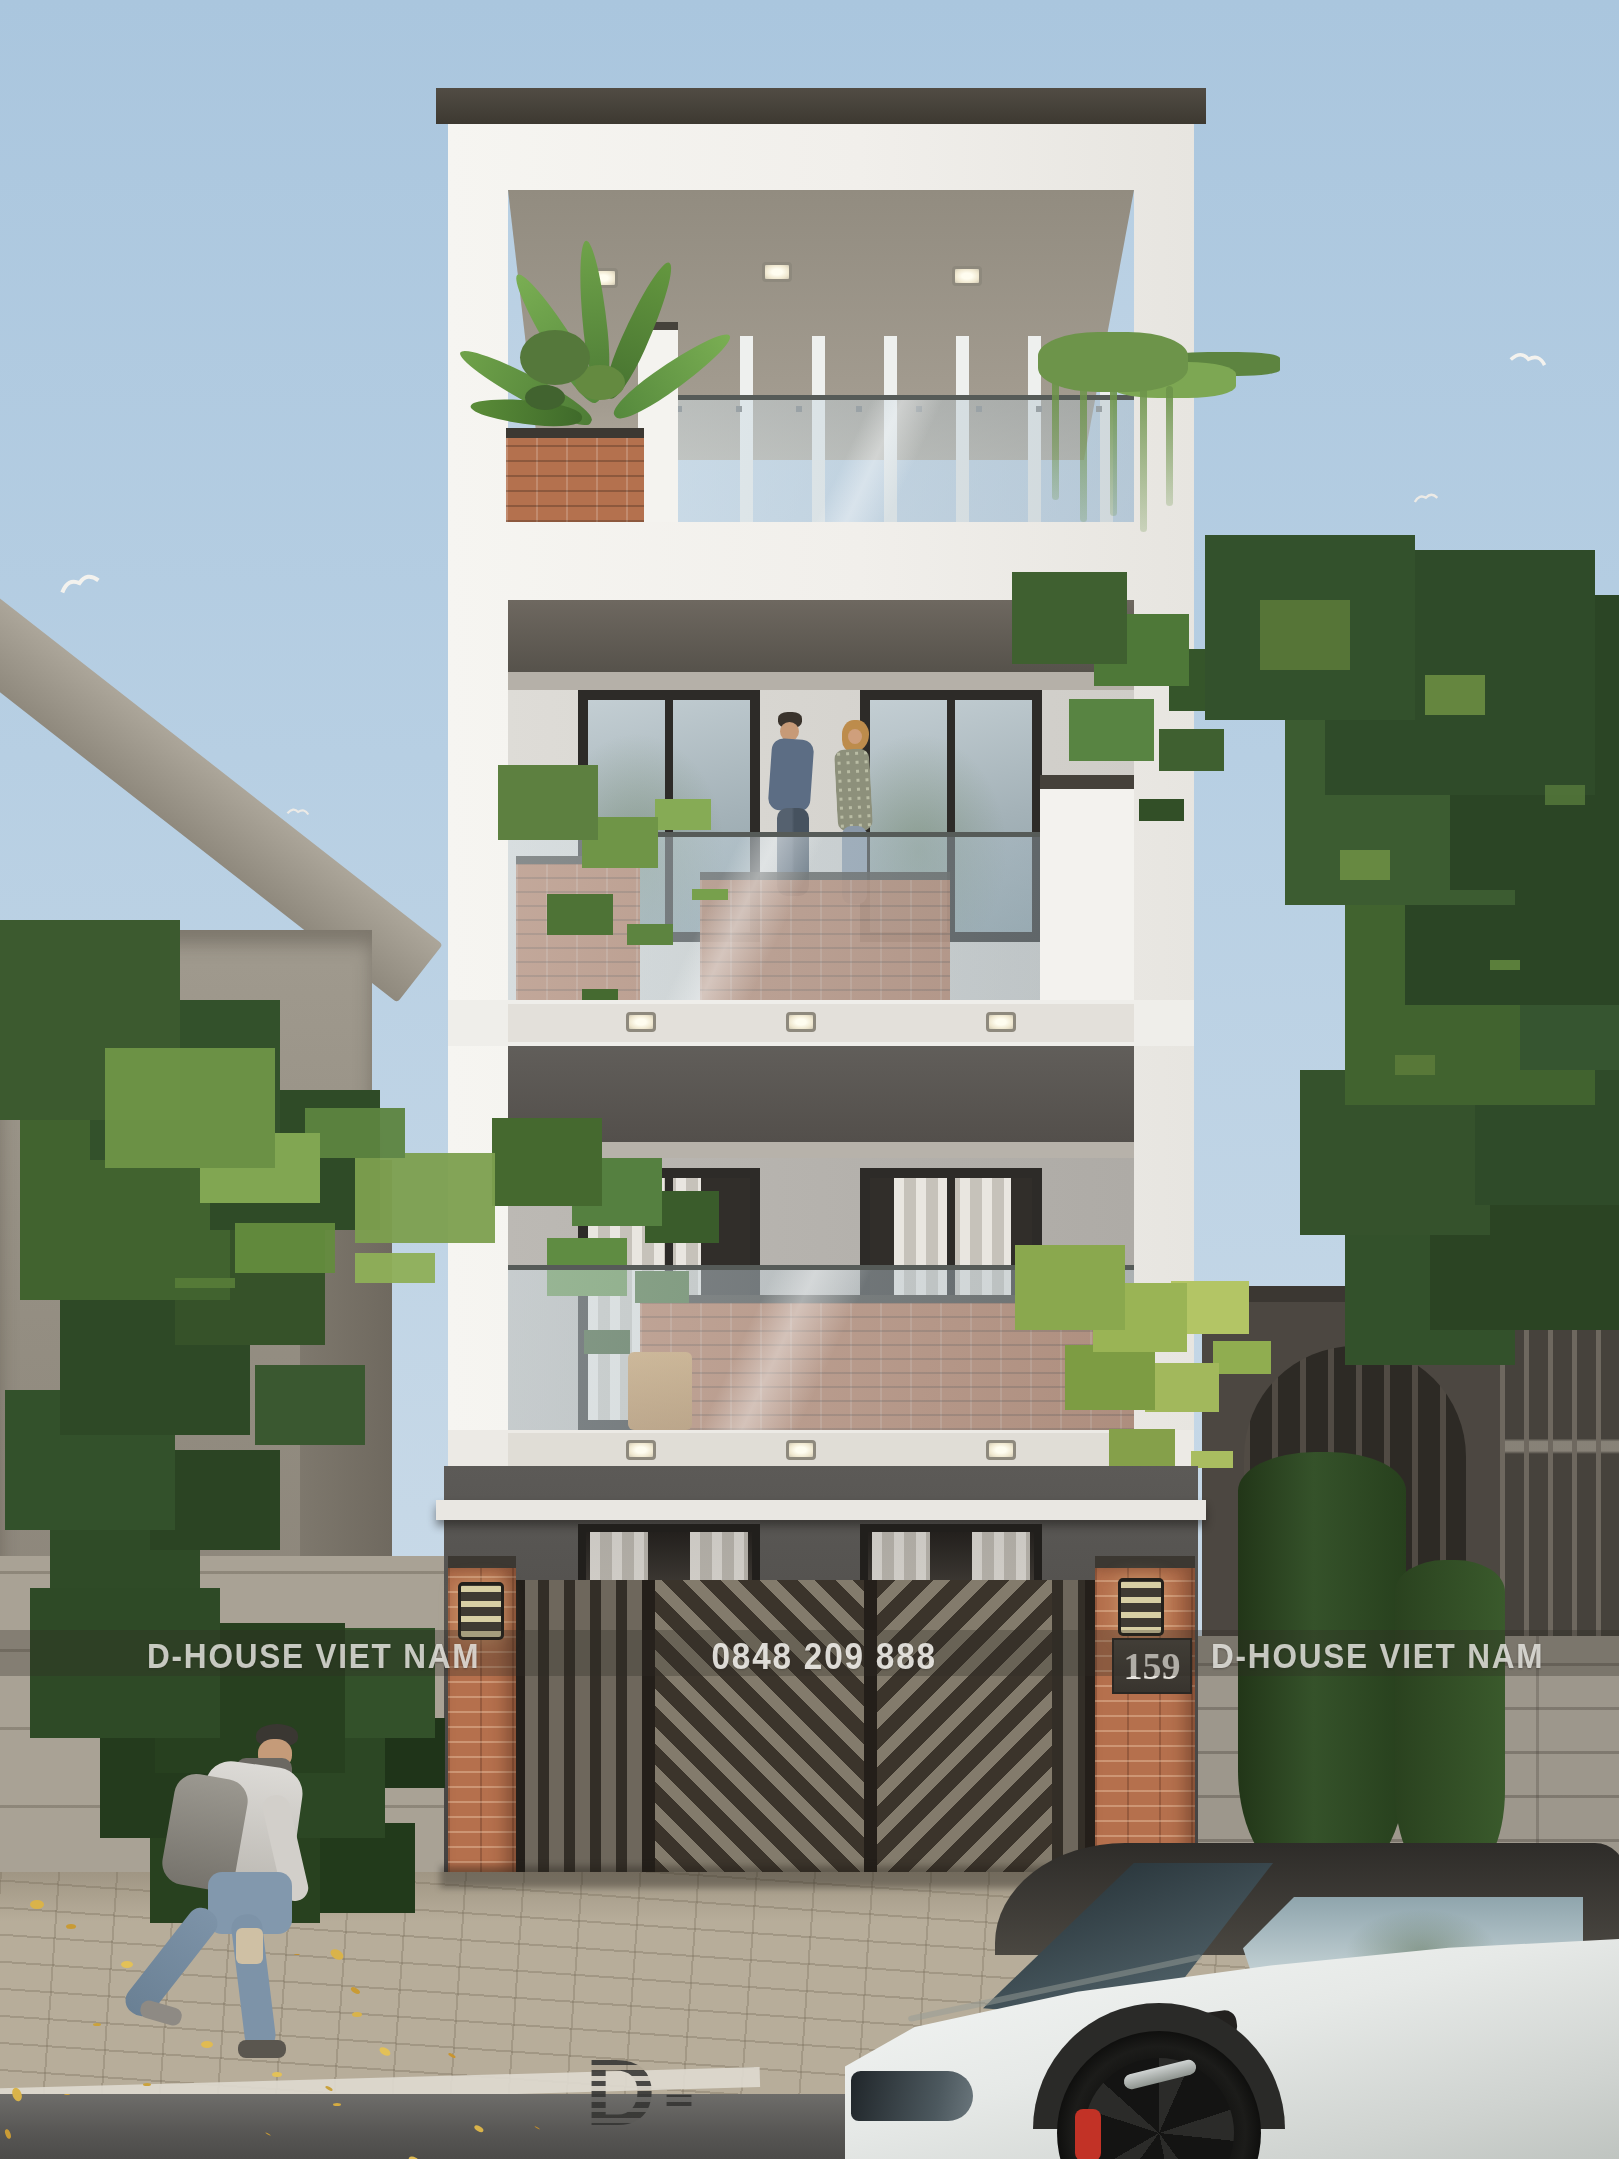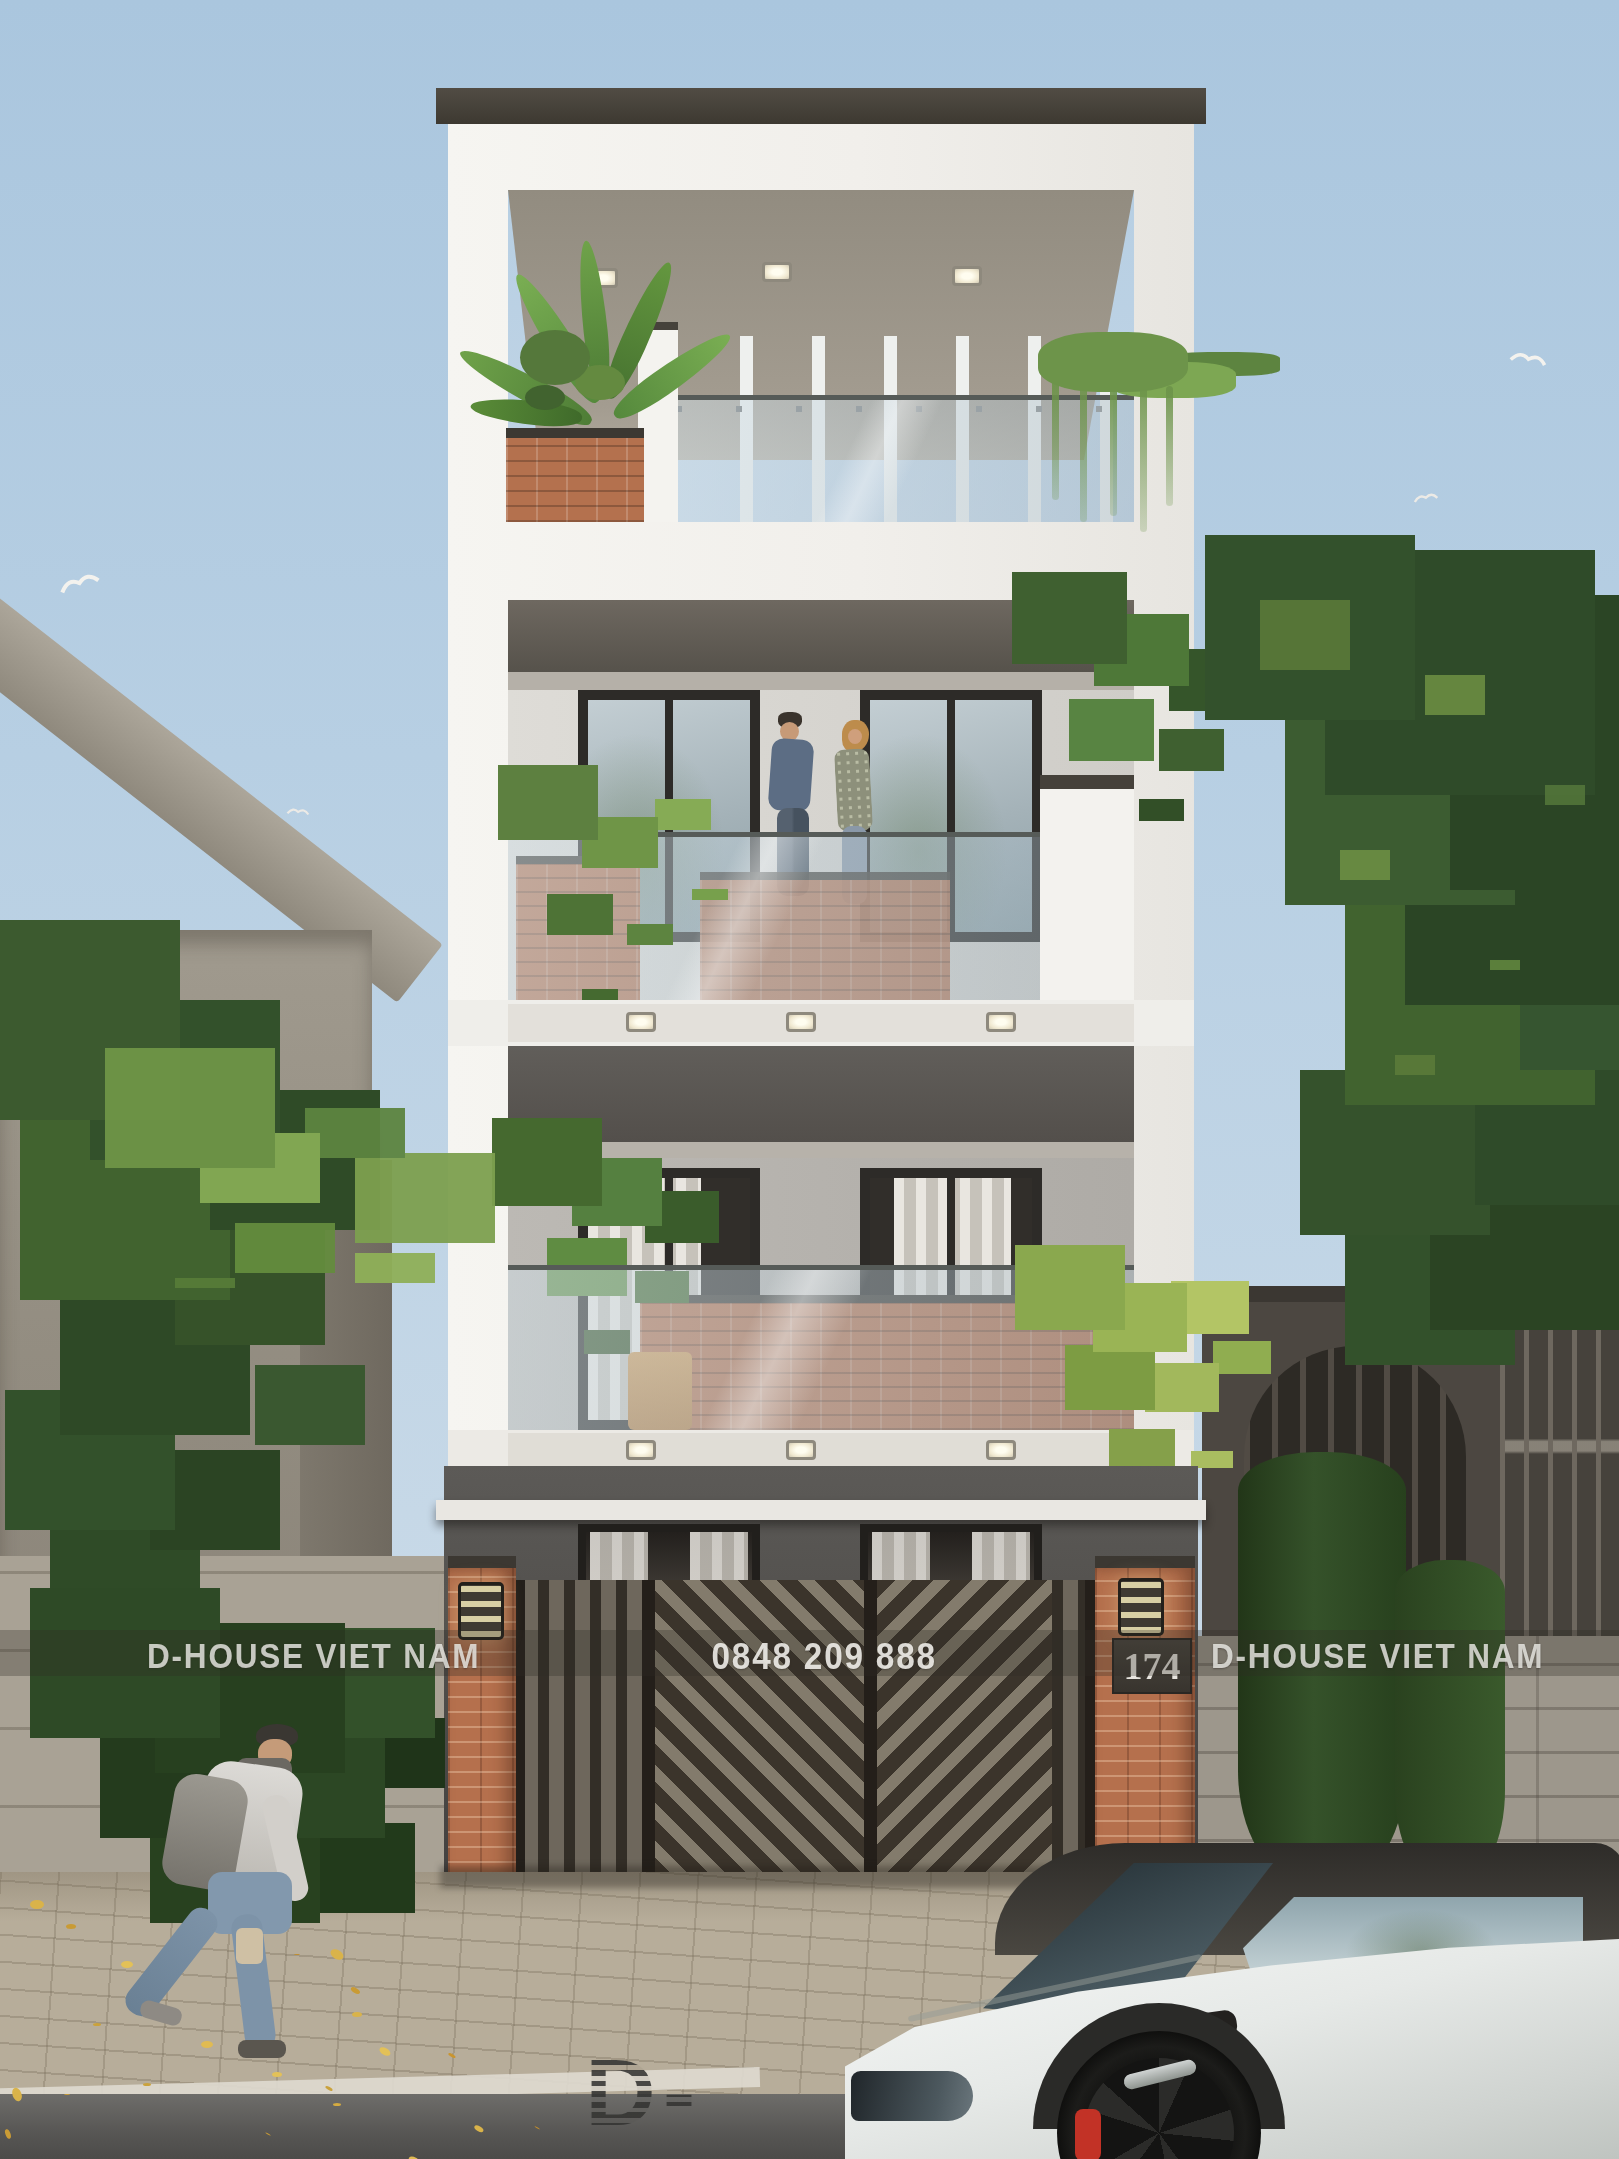--- a/index.html
+++ b/index.html
@@ -327,21 +327,21 @@
     <div class="gpost" style="left:130px;"></div>
     <div class="gpost" style="left:352px;"></div>
     <div class="gpost" style="left:573px;"></div>
   </div>
 
   <div class="pillar" style="left:448px;width:68px;height:322px;"></div>
   <div class="pillar" style="left:1095px;width:100px;height:326px;"></div>
   <div class="lamp" style="left:458px;top:1582px;"></div>
   <div class="lamp" style="left:1118px;top:1578px;"></div>
   <div class="plaque">
-    <span>174</span>
+    <span>159</span>
   </div>
 
   <div class="sidewalk"></div>
   <div class="gateshadow"></div>
   <div class="curbmark"></div>
   <div class="road"></div>
   <div class="leaves" style="left:30px;top:1900px;"></div>
   <div class="leaves" style="left:330px;top:1950px;transform:rotate(30deg);"></div>
   <div class="leaves" style="left:10px;top:2090px;transform:rotate(70deg);"></div>
 

